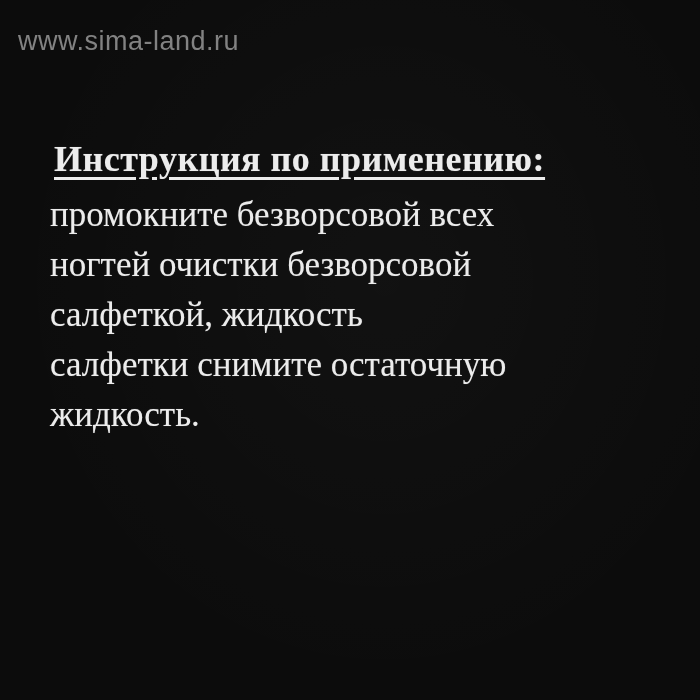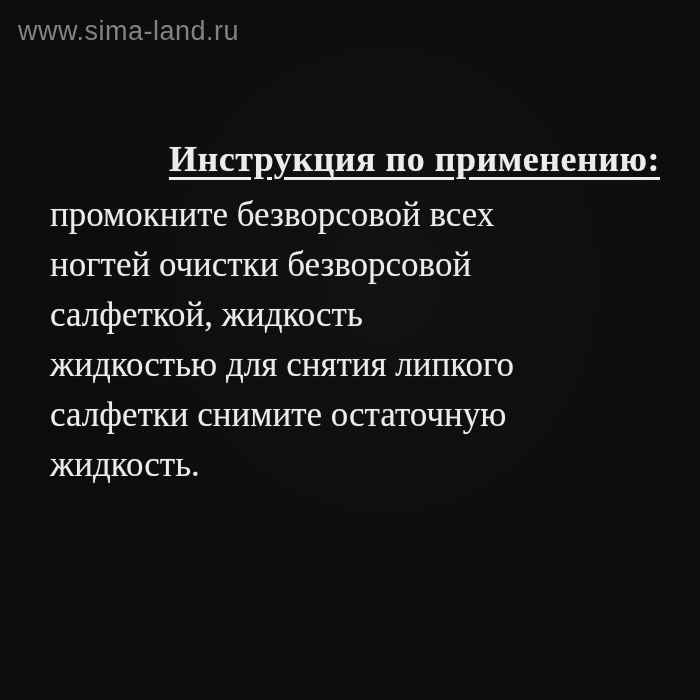--- a/index.html
+++ b/index.html
@@ -17,21 +17,21 @@
   }
   
   .photo{
     position:absolute;inset:0;
     background:
       radial-gradient(ellipse at 55% 40%, rgba(255,255,255,0.025), rgba(0,0,0,0) 70%),
       var(--bg);
   }
   .watermark{
     position:absolute;
-    left:18px;top:16px;
+    left:18px;top:26px;
     font-family:"Liberation Sans", sans-serif;
     font-size:27px;
     letter-spacing:0.5px;
     color:var(--watermark);
     opacity:0.9;
   }
   .label-text{
     position:absolute;
     left:50px;top:138px;
     width:610px;
@@ -39,36 +39,34 @@
     text-shadow:0 0 1px rgba(255,255,255,0.35);
   }
   .heading{
     font-size:36px;
     font-weight:bold;
     margin:0 0 10px 4px;
     letter-spacing:0.5px;
     text-decoration:underline;
     text-decoration-thickness:3px;
     text-underline-offset:6px;
-    text-align:right;
   }
   .line{
     font-size:35px;
     line-height:50px;
     white-space:nowrap;
   }
 </style>
 </head>
 <body>
 
 <div class="photo">
   <div class="watermark">www.sima-land.ru</div>
 
   <div class="label-text">
     <h1 class="heading">Инструкция по применению:</h1>
     <div class="line">промокните безворсовой всех</div>
     <div class="line">ногтей очистки безворсовой</div>
     <div class="line">салфеткой, жидкость</div>
-    <div class="line">жидкостью для снятия липкого</div>
     <div class="line">салфетки снимите остаточную</div>
     <div class="line">жидкость.</div>
   </div>
 </div>
 
 </body></html>

